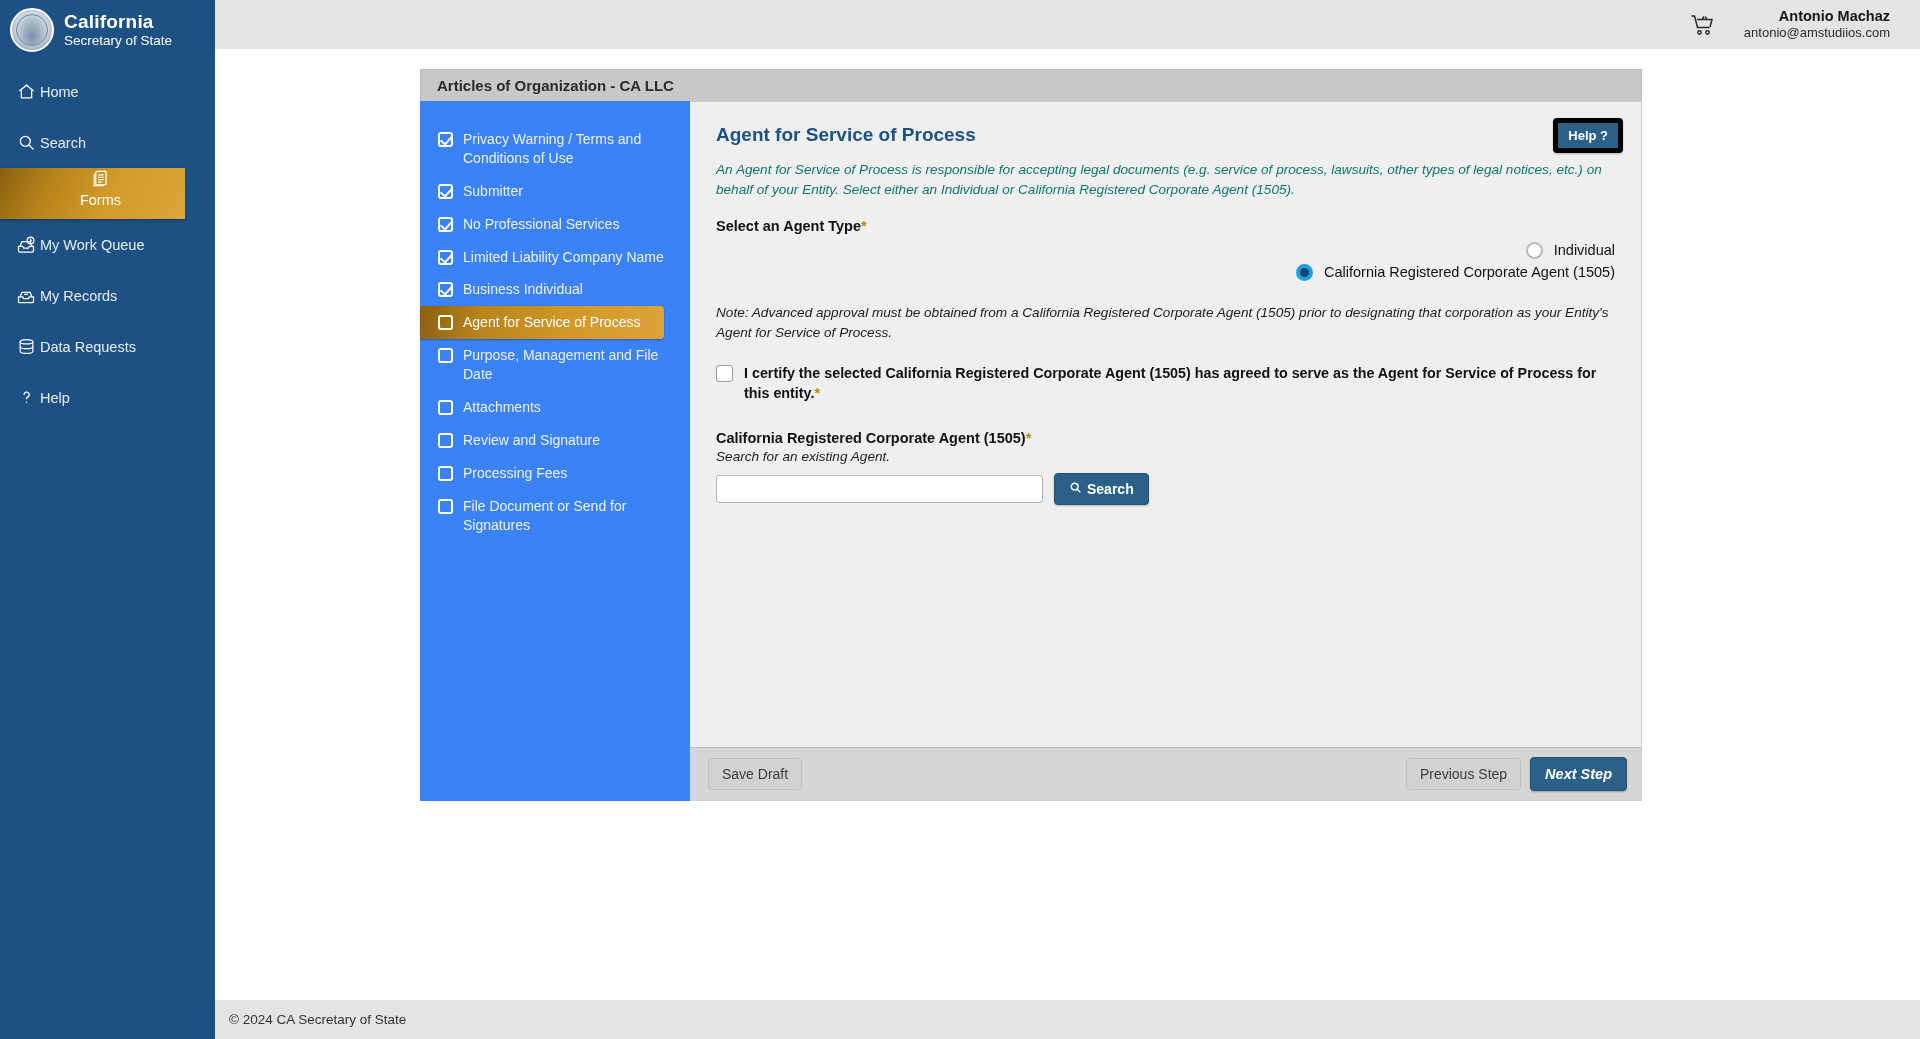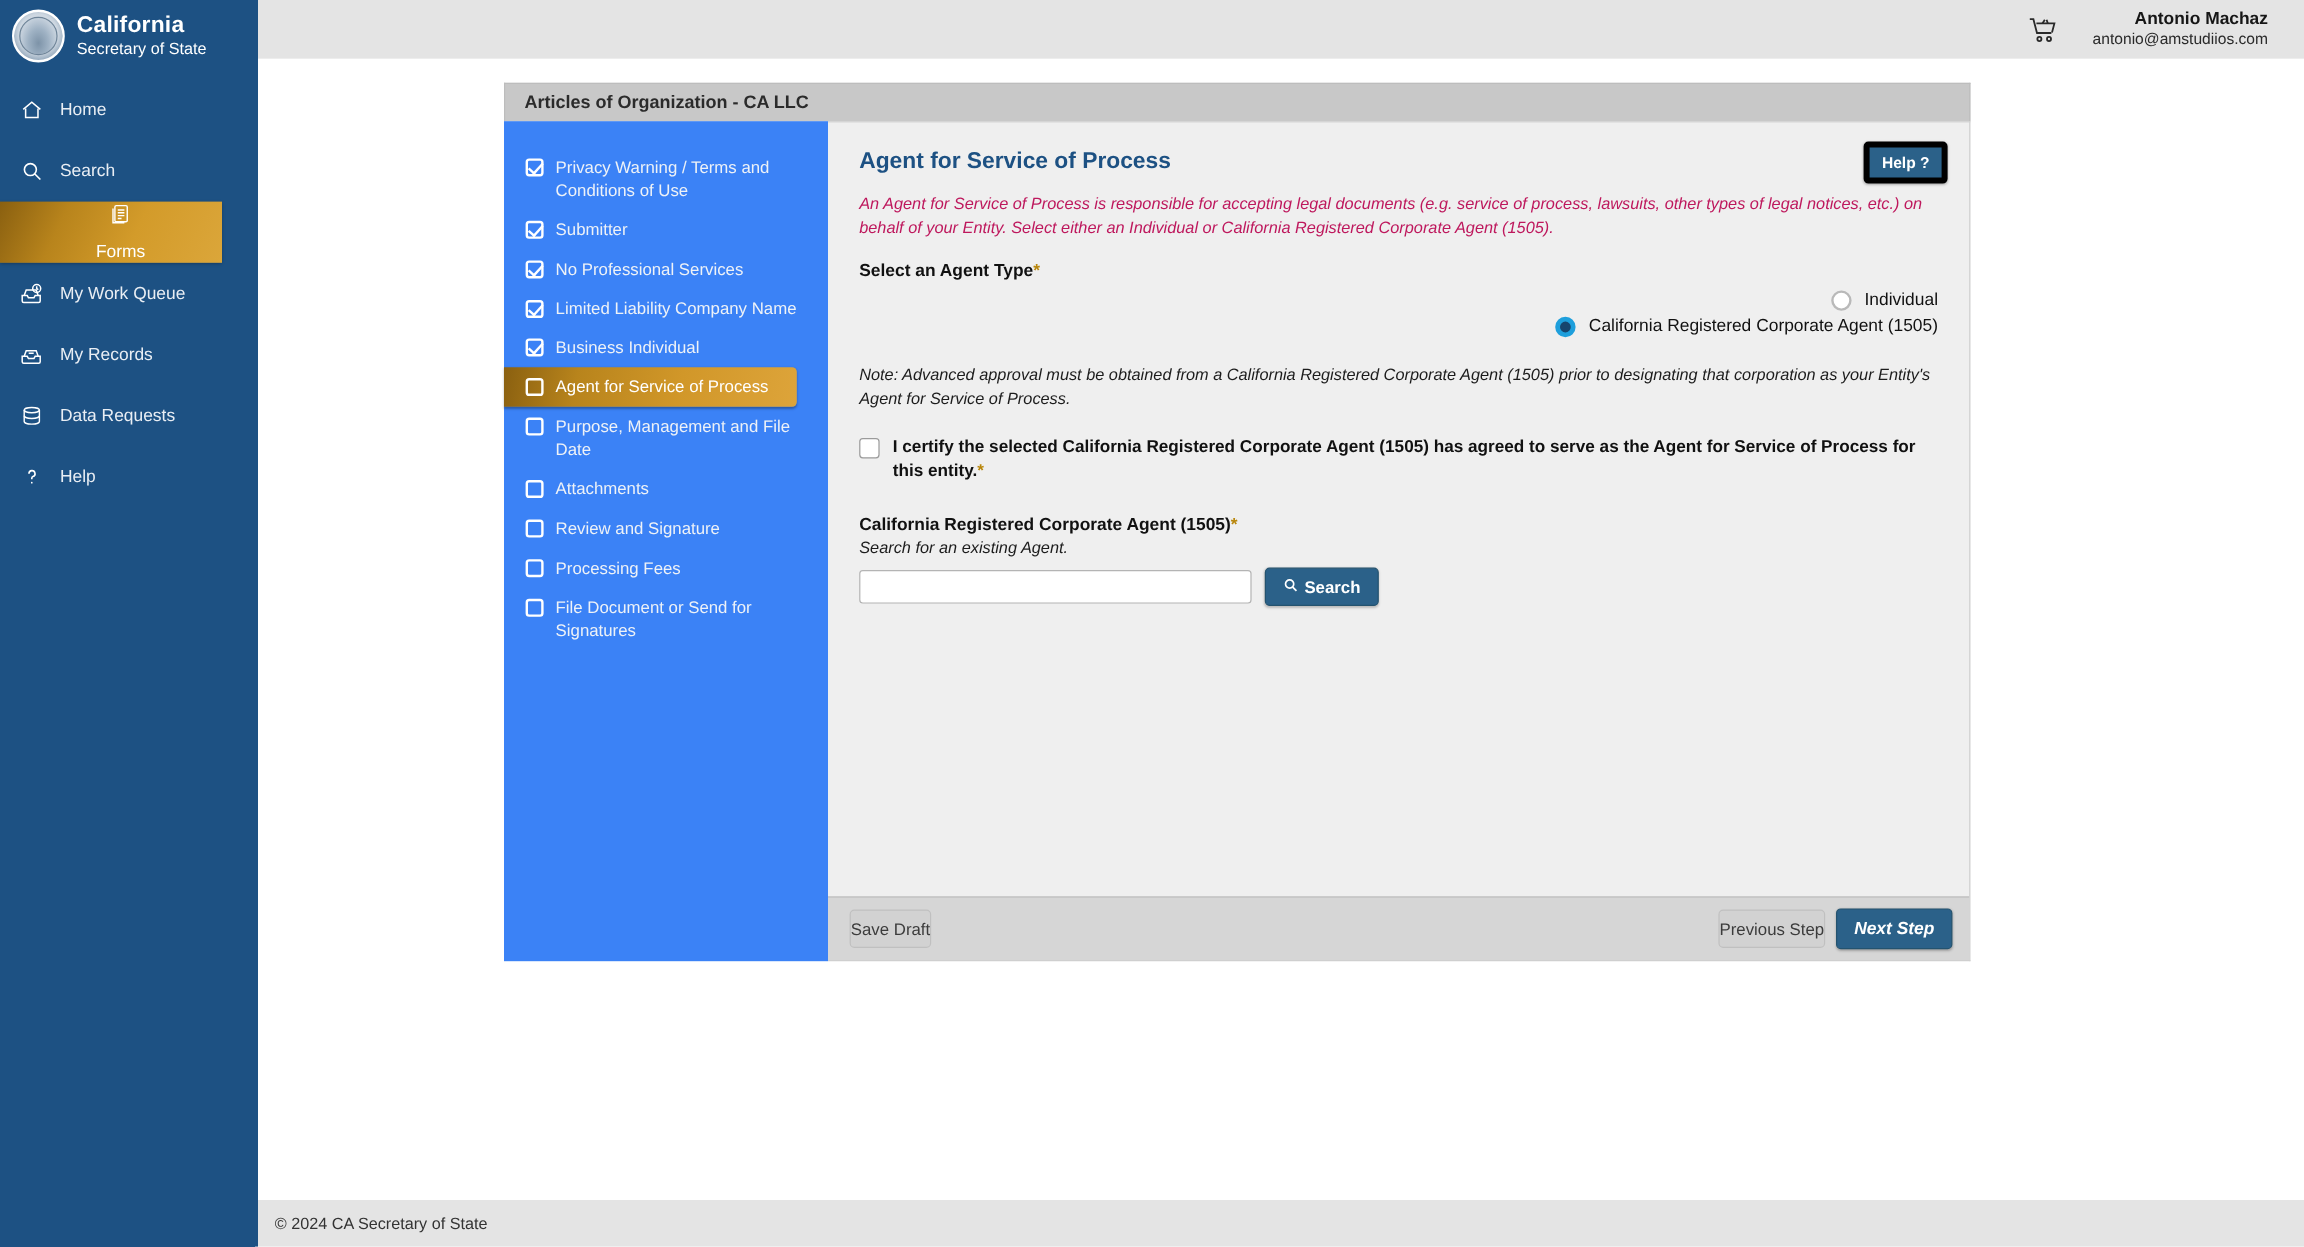--- a/index.html
+++ b/index.html
@@ -46,21 +46,21 @@
   .brand-title {
     color: #ffffff; font-size: 19px; font-weight: bold; letter-spacing: .2px;
   }
   .brand-sub {
     color: #ffffff; font-size: 13.5px; margin-top: 2px;
   }
 
   .nav { margin-top: 6px; position: relative; }
   .nav-item {
     height: 51px; display: flex; align-items: center;
-    gap: 14px; padding-left: 16px;
+    gap: 4px; padding-left: 16px;
     color: #e9eef4; font-size: 14.5px;
     position: relative; cursor: pointer;
   }
   .nav-item .ico {
     width: 20px; height: 20px; display: flex;
     align-items: center; justify-content: center; flex: 0 0 auto;
   }
   .nav-item .ico svg { display: block; }
   .nav-item.active {
     background: linear-gradient(115deg, #8a6010 0%, #b8841c 28%, #d39b2a 60%, #dba63a 100%);
@@ -175,21 +175,21 @@
     border: 5px solid #000000;
     cursor: pointer;
     box-shadow: 0 1px 2px rgba(0,0,0,.25);
   }
 
   .panel-h1 {
     color: #1d5183; font-size: 19px; font-weight: bold;
     margin: 0 0 6px 0;
   }
   .panel-desc {
-    font-style: italic; font-size: 13.6px; color: #be185d;
+    font-style: italic; font-size: 13.6px; color: #0f766e;
     line-height: 1.48; max-width: 930px; margin-bottom: 18px;
   }
   .field-label {
     font-size: 14.5px; font-weight: bold; color: #111;
     margin-bottom: 8px;
   }
   .req { color: #b8860b; font-weight: bold; }
 
   .radio-row {
     display: flex; align-items: center; gap: 11px;
@@ -245,21 +245,21 @@
   .panel-footer {
     height: 53px; background: #d6d6d6;
     border-top: 1px solid #bdbdbd;
     display: flex; align-items: center;
     justify-content: space-between;
     padding: 0 14px 0 18px;
     flex: 0 0 auto;
   }
   .btn-grey {
     background: #d2d2d2; color: #3c3c3c;
-    font-size: 14px; padding: 7px 0;
+    font-size: 14px; padding: 7px 13px;
     border: 1px solid #c0c0c0; border-radius: 4px;
     cursor: pointer;
   }
   .footer-right { display: flex; align-items: center; gap: 9px; }
   .btn-navy {
     background: #2b6189; color: #ffffff;
     font-size: 14.5px; font-weight: bold;
     padding: 8px 14px; border: 1px solid #24536f;
     border-radius: 4px; cursor: pointer;
     box-shadow: 0 1px 2px rgba(0,0,0,.25);

